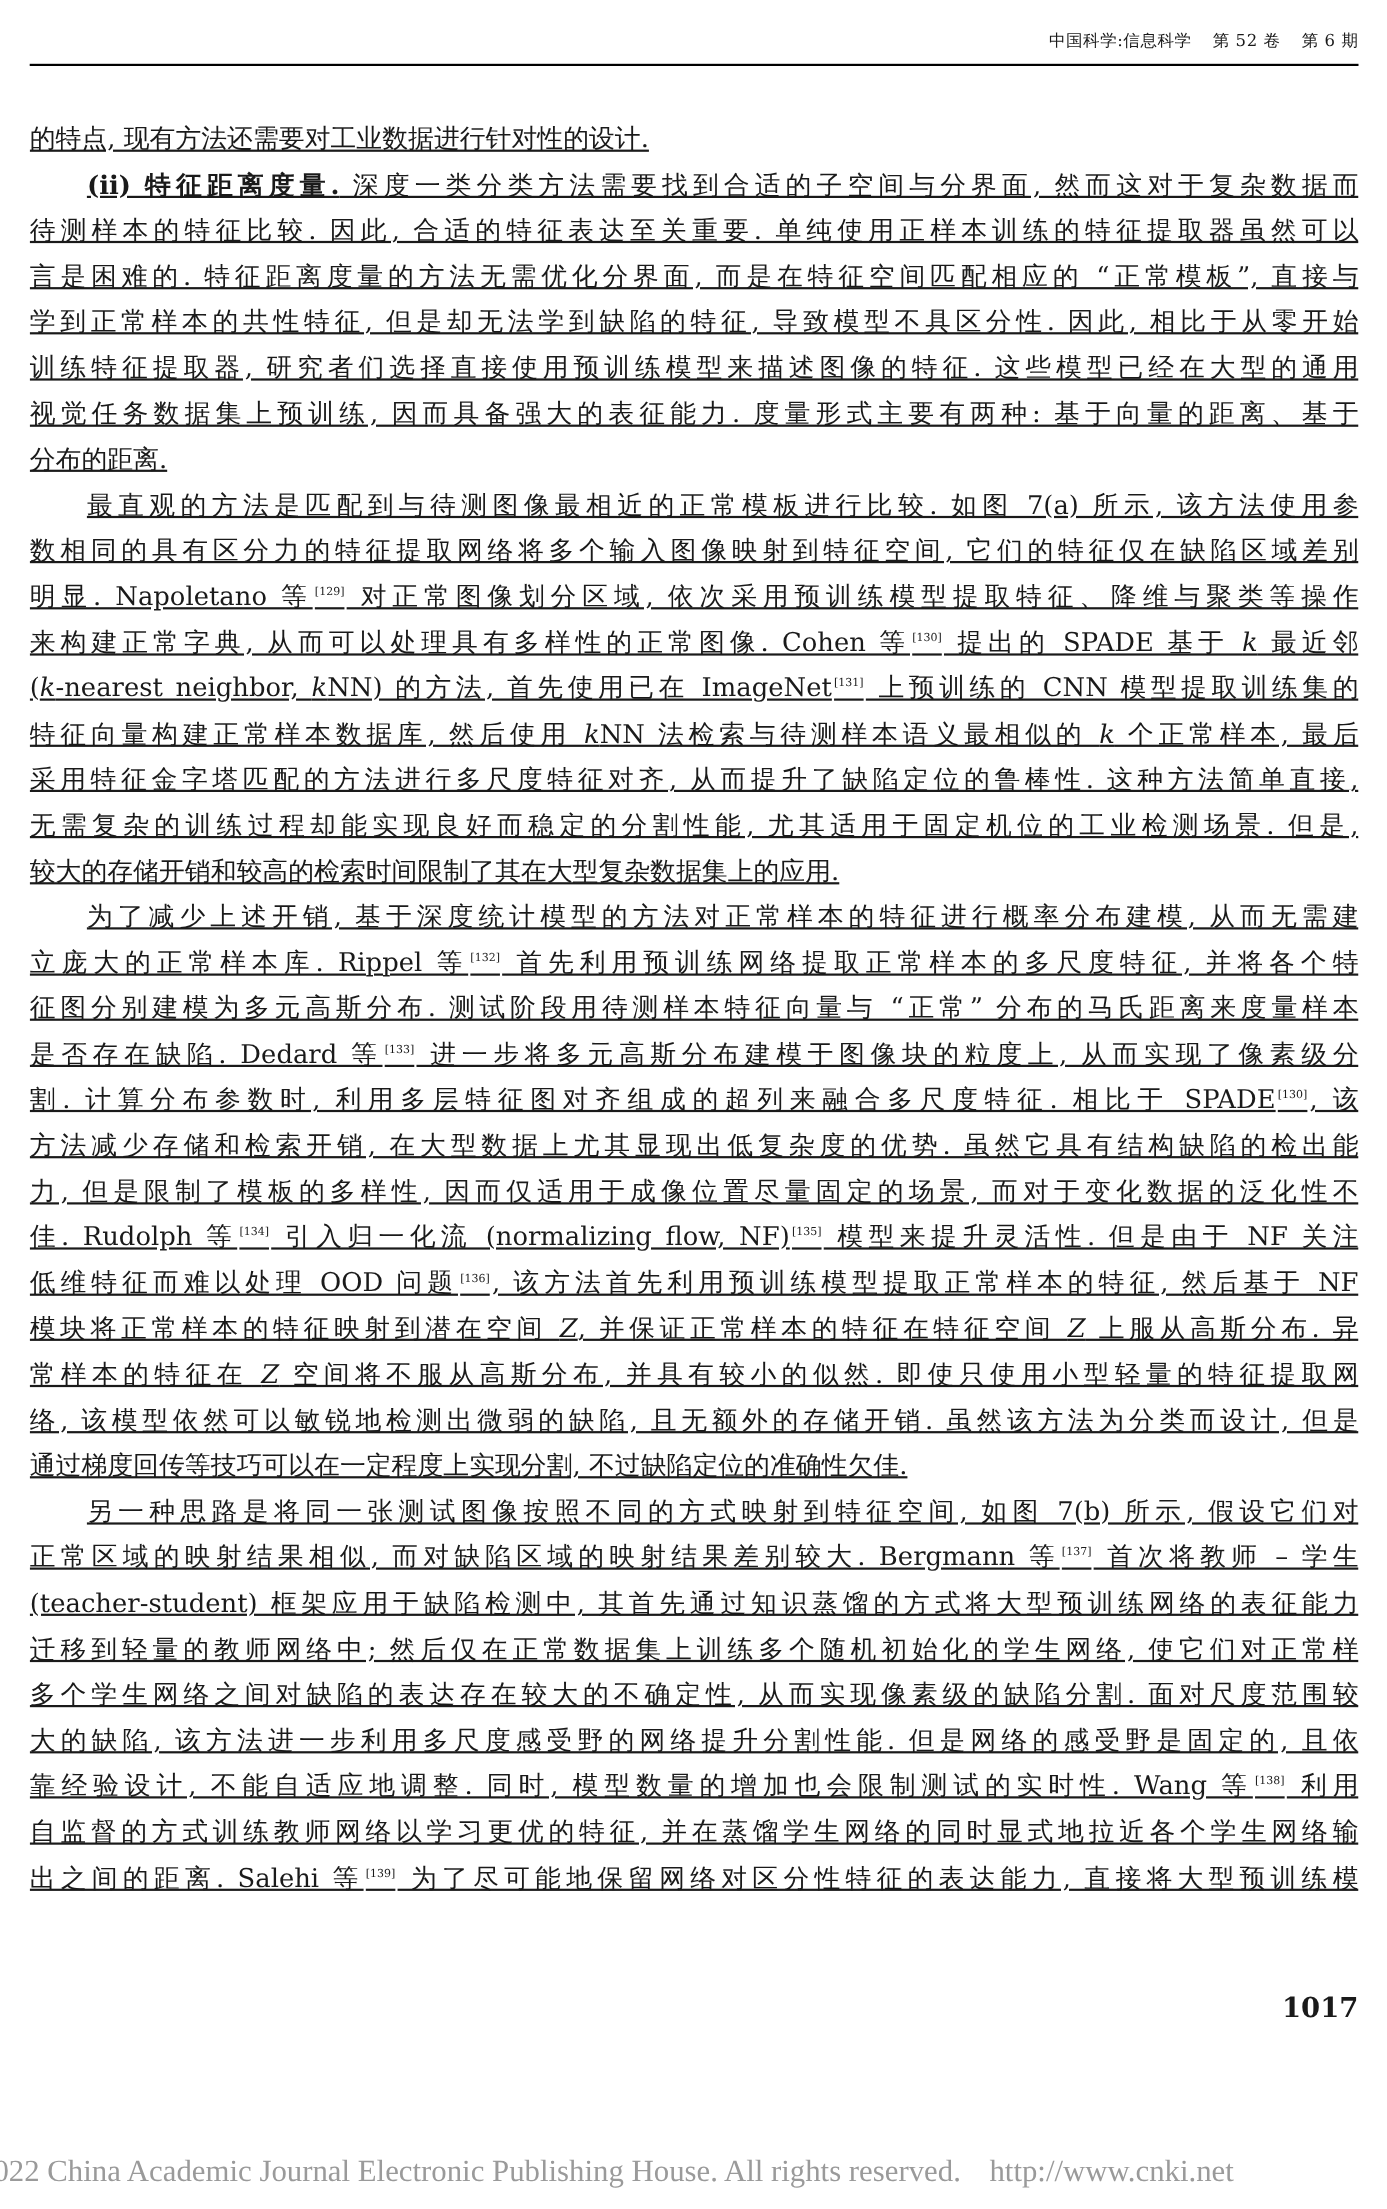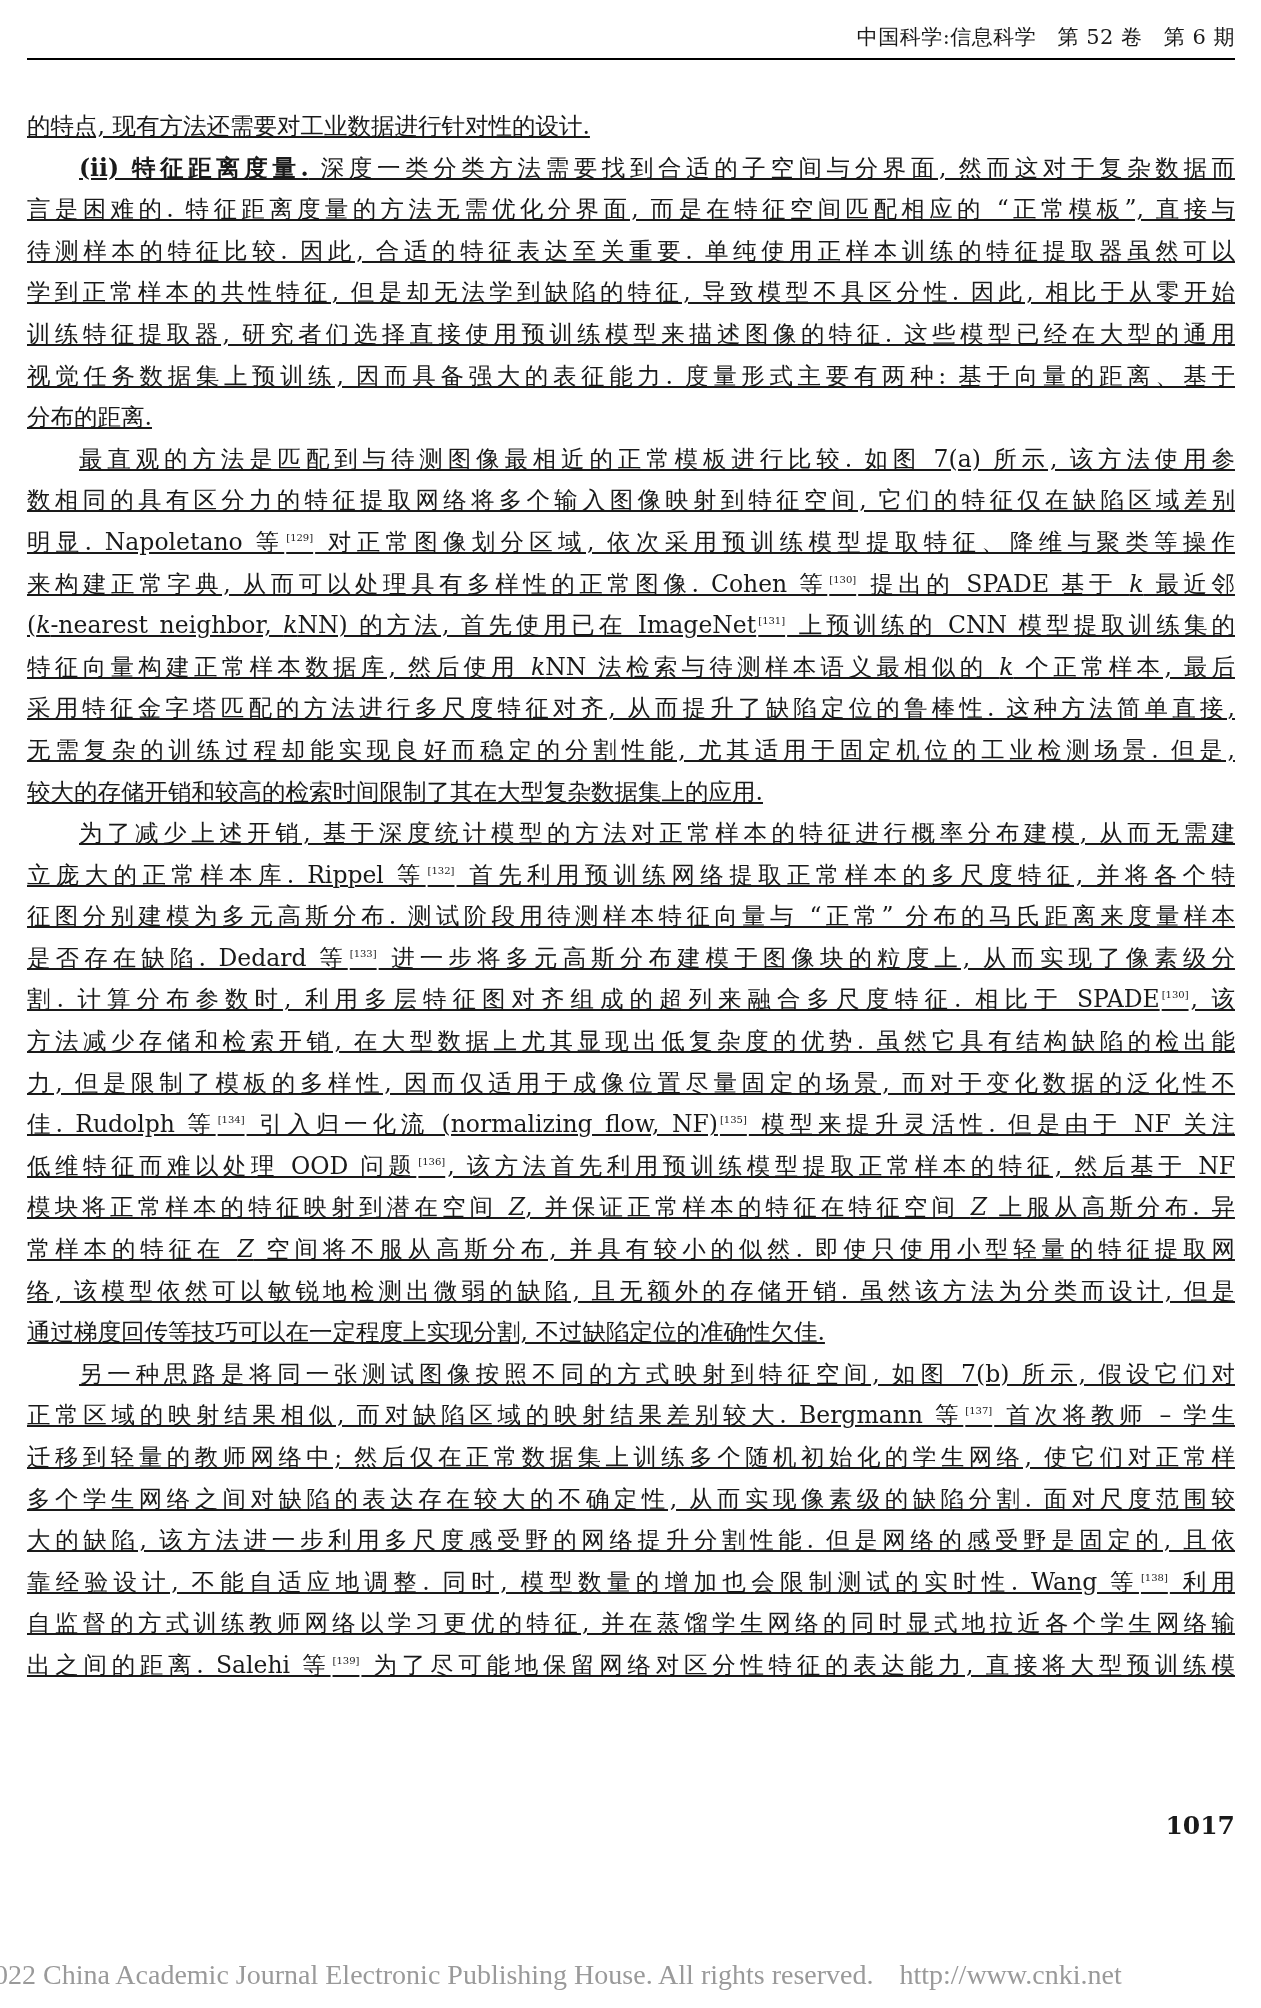--- a/index.html
+++ b/index.html
@@ -12,21 +12,21 @@
     height: 2008px;
     position: relative;
     overflow: hidden;
     font-family: "DejaVu Serif", "Liberation Serif", serif;
     color: #1a1a1a;
   }
   .running-header {
     position: absolute;
     top: 22px;
     right: 26px;
-    font-size: 21px;
+    font-size: 15px;
     line-height: 30px;
     letter-spacing: 0.5px;
     white-space: nowrap;
   }
   .running-header span { margin-left: 14px; }
   .running-header span:first-child { margin-left: 0; }
   .header-rule {
     position: absolute;
     top: 58px;
     left: 27px;
@@ -96,22 +96,22 @@
 <div class="header-rule"></div>
 
 <div class="body-text">
 
   <div>
     <span class="line last"><span>的特点, 现有方法还需要对工业数据进行针对性的设计.</span></span>
   </div>
 
   <div>
     <span class="line indent"><span class="bold">(ii) 特征距离度量.</span><span> 深度一类分类方法需要找到合适的子空间与分界面, 然而这对于复杂数据而</span></span>
+    <span class="line"><span>待测样本的特征比较. 因此, 合适的特征表达至关重要. 单纯使用正样本训练的特征提取器虽然可以</span></span>
     <span class="line"><span>言是困难的. 特征距离度量的方法无需优化分界面, 而是在特征空间匹配相应的 “正常模板”, 直接与</span></span>
-    <span class="line"><span>待测样本的特征比较. 因此, 合适的特征表达至关重要. 单纯使用正样本训练的特征提取器虽然可以</span></span>
     <span class="line"><span>学到正常样本的共性特征, 但是却无法学到缺陷的特征, 导致模型不具区分性. 因此, 相比于从零开始</span></span>
     <span class="line"><span>训练特征提取器, 研究者们选择直接使用预训练模型来描述图像的特征. 这些模型已经在大型的通用</span></span>
     <span class="line"><span>视觉任务数据集上预训练, 因而具备强大的表征能力. 度量形式主要有两种: 基于向量的距离、基于</span></span>
     <span class="line last"><span>分布的距离.</span></span>
   </div>
 
   <div>
     <span class="line indent"><span>最直观的方法是匹配到与待测图像最相近的正常模板进行比较. 如图 7(a) 所示, 该方法使用参</span></span>
     <span class="line"><span>数相同的具有区分力的特征提取网络将多个输入图像映射到特征空间, 它们的特征仅在缺陷区域差别</span></span>
     <span class="line"><span>明显. Napoletano 等</span><sup class="ref">[129]</sup><span> 对正常图像划分区域, 依次采用预训练模型提取特征、降维与聚类等操作</span></span>
@@ -135,20 +135,21 @@
     <span class="line"><span>低维特征而难以处理 OOD 问题</span><sup class="ref">[136]</sup><span>, 该方法首先利用预训练模型提取正常样本的特征, 然后基于 NF</span></span>
     <span class="line"><span>模块将正常样本的特征映射到潜在空间 </span><span class="it">Z</span><span>, 并保证正常样本的特征在特征空间 </span><span class="it">Z</span><span> 上服从高斯分布. 异</span></span>
     <span class="line"><span>常样本的特征在 </span><span class="it">Z</span><span> 空间将不服从高斯分布, 并具有较小的似然. 即使只使用小型轻量的特征提取网</span></span>
     <span class="line"><span>络, 该模型依然可以敏锐地检测出微弱的缺陷, 且无额外的存储开销. 虽然该方法为分类而设计, 但是</span></span>
     <span class="line last"><span>通过梯度回传等技巧可以在一定程度上实现分割, 不过缺陷定位的准确性欠佳.</span></span>
   </div>
 
   <div>
     <span class="line indent"><span>另一种思路是将同一张测试图像按照不同的方式映射到特征空间, 如图 7(b) 所示, 假设它们对</span></span>
     <span class="line"><span>正常区域的映射结果相似, 而对缺陷区域的映射结果差别较大. Bergmann 等</span><sup class="ref">[137]</sup><span> 首次将教师 – 学生</span></span>
+    <span class="line"><span>(teacher-student) 框架应用于缺陷检测中, 其首先通过知识蒸馏的方式将大型预训练网络的表征能力</span></span>
     <span class="line"><span>迁移到轻量的教师网络中; 然后仅在正常数据集上训练多个随机初始化的学生网络, 使它们对正常样</span></span>
     <span class="line"><span>多个学生网络之间对缺陷的表达存在较大的不确定性, 从而实现像素级的缺陷分割. 面对尺度范围较</span></span>
     <span class="line"><span>大的缺陷, 该方法进一步利用多尺度感受野的网络提升分割性能. 但是网络的感受野是固定的, 且依</span></span>
     <span class="line"><span>靠经验设计, 不能自适应地调整. 同时, 模型数量的增加也会限制测试的实时性. Wang 等</span><sup class="ref">[138]</sup><span> 利用</span></span>
     <span class="line"><span>自监督的方式训练教师网络以学习更优的特征, 并在蒸馏学生网络的同时显式地拉近各个学生网络输</span></span>
     <span class="line"><span>出之间的距离. Salehi 等</span><sup class="ref">[139]</sup><span> 为了尽可能地保留网络对区分性特征的表达能力, 直接将大型预训练模</span></span>
   </div>
 </div>
 
 <div class="page-number">1017</div>

